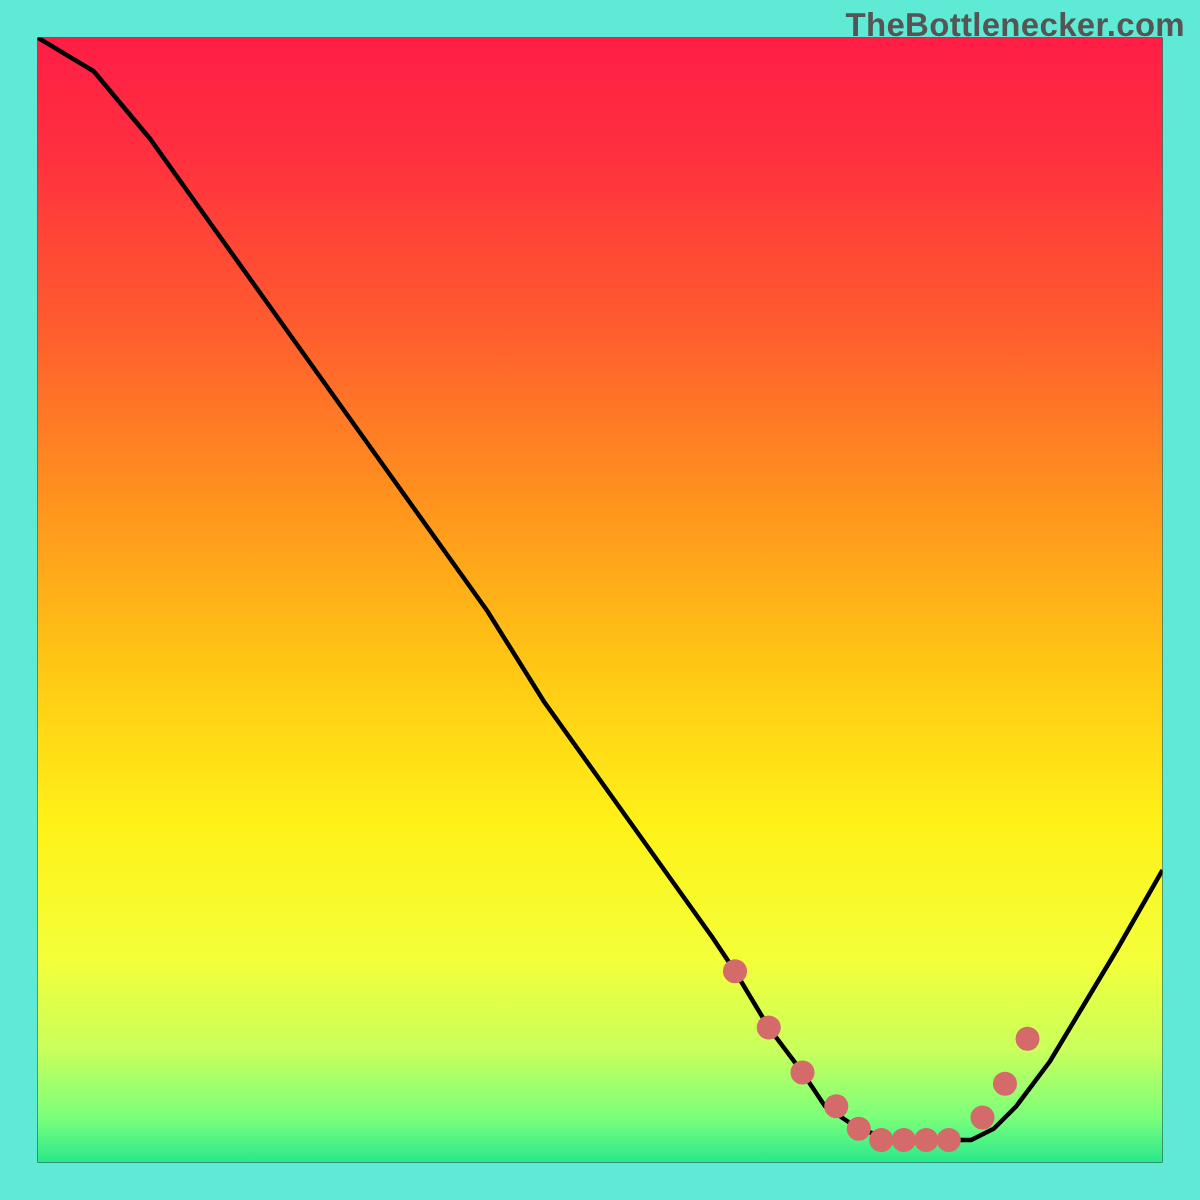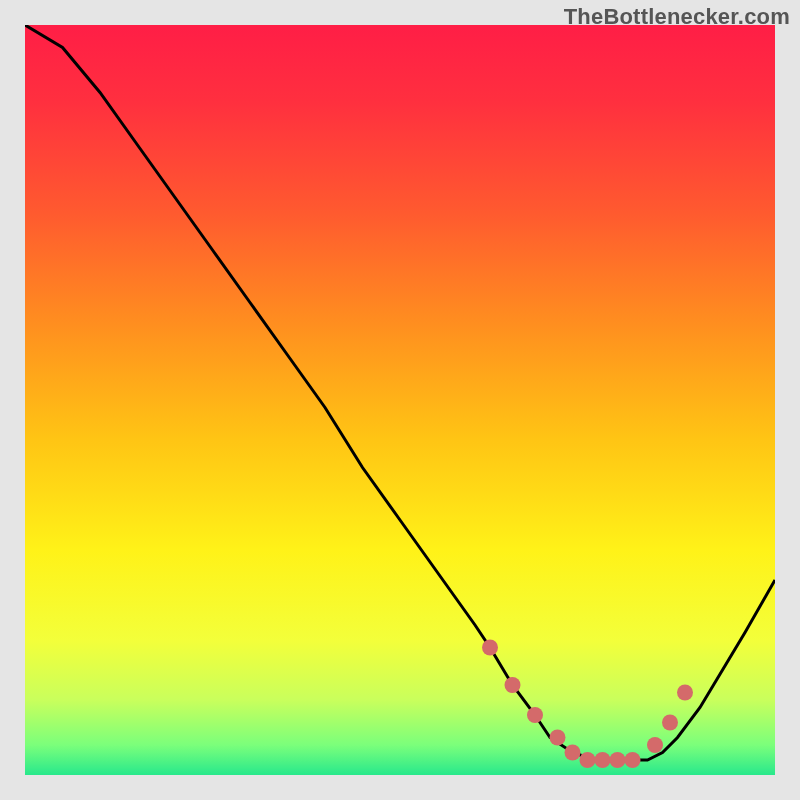--- a/index.html
+++ b/index.html
@@ -8,21 +8,21 @@
     width: 800px;
     height: 800px;
     background: #000;
     font-family: Arial, Helvetica, sans-serif;
     overflow: hidden;
   }
   .frame {
     position: relative;
     width: 800px;
     height: 800px;
-    background: #e5e5e5;
+    background: #5eead4;
   }
   .watermark {
     position: absolute;
     top: 4px;
     right: 10px;
     color: #555;
     font-size: 22px;
     font-weight: 600;
     letter-spacing: 0.2px;
     z-index: 5;

